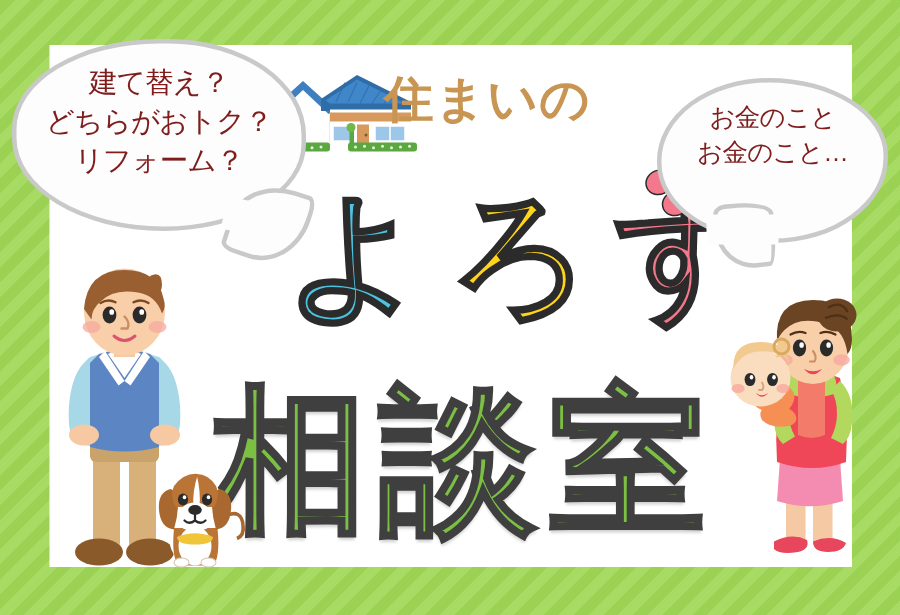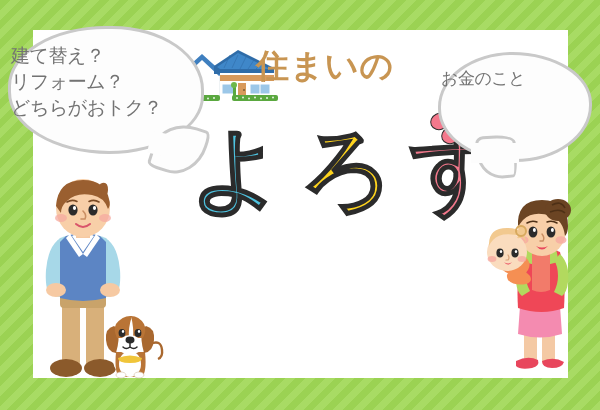--- a/index.html
+++ b/index.html
@@ -19,21 +19,22 @@
   
   .card{
     position:absolute;left:33px;top:30px;width:535px;height:348px;
     background:#ffffff;
   }
   
   .bubble{
     position:absolute;background:#fdfdfd;
     border:3px solid #c9c9c9;
     box-sizing:border-box;
-    color:#737373;
+    color:#7f1d1d;
+    text-align:center;
     line-height:1.38;
   }
   .bubble-left{
     left:8px;top:26px;width:196px;height:128px;
     border-radius:62% 58% 60% 64%/58% 62% 56% 60%;
     font-size:19px;padding-top:14px;letter-spacing:-0.5px;
   }
   .bubble-left .tail{
     position:absolute;right:-4px;bottom:-24px;width:46px;height:46px;
     background:#fdfdfd;border:3px solid #c9c9c9;
@@ -154,31 +155,33 @@
 
   <div class="t-sub" style="color: rgb(200, 149, 82);">住まいの</div>
 
   <div class="t-big">
     <span style="color: rgb(78, 195, 224);">よ</span><span style="color: rgb(255, 212, 29);">ろ</span><span style="color: rgb(244, 120, 140);">す</span>
   </div>
 
   <div class="dot d1"></div>
   <div class="dot d2"></div>
 
+  <div class="t-green" style="color: rgb(124, 192, 67);">相談室</div>
 
   <div class="bubble bubble-left">
     <span class="bline">建て替え？</span>
+    <span class="bline">どちらがおトク？</span>
     <span class="bline">リフォーム？</span>
-    <span class="bline">どちらがおトク？</span>
     <span class="tail"></span>
     <span class="tailmask"></span>
   </div>
 
   <div class="bubble bubble-right">
     <span class="bline">お金のこと</span>
+    <span class="bline">お金のこと…</span>
     <span class="tail"></span>
     <span class="tailmask"></span>
   </div>
 
   <div class="man">
     <svg viewBox="0 0 110 200" width="110" height="200">
       <rect x="32" y="118" width="18" height="72" rx="6" fill="#d8b07a"></rect>
       <rect x="56" y="118" width="18" height="72" rx="6" fill="#d8b07a"></rect>
       <ellipse cx="36" cy="190" rx="16" ry="9" fill="#8b5a2b"></ellipse>
       <ellipse cx="70" cy="190" rx="16" ry="9" fill="#8b5a2b"></ellipse>

